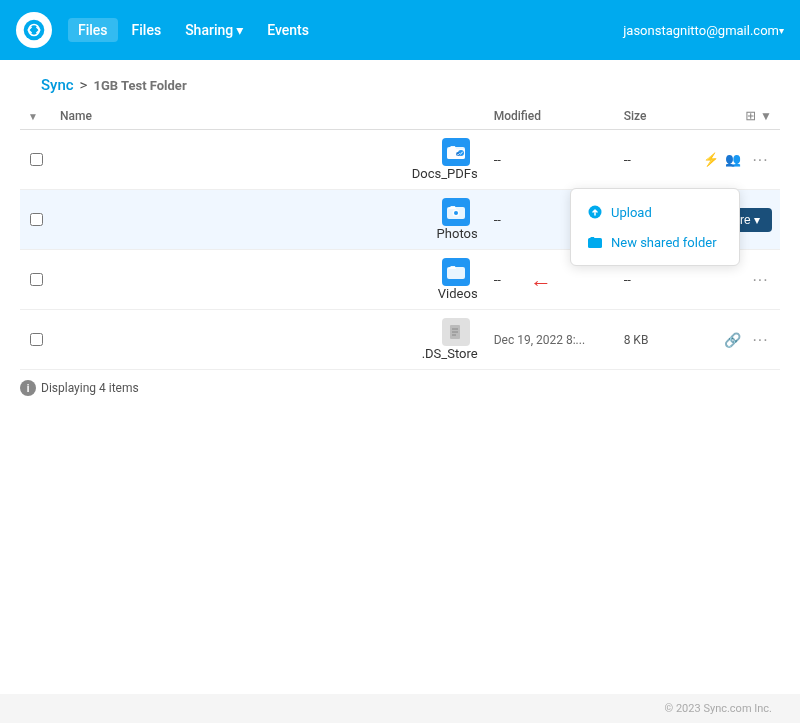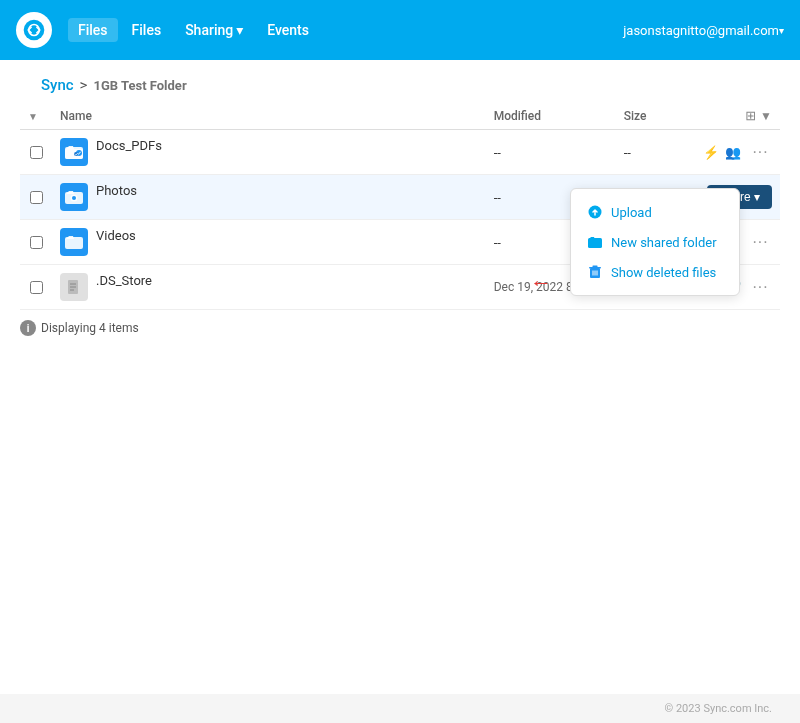--- a/index.html
+++ b/index.html
@@ -64,21 +64,21 @@
 
     .file-icon {
       width: 28px; height: 28px; border-radius: 4px;
       display: inline-flex; align-items: center; justify-content: center;
       margin-right: 8px; flex-shrink: 0;
     }
     .file-icon.shared-folder { background: #2196F3; }
     .file-icon.folder { background: #2196F3; }
     .file-icon.file { background: #e0e0e0; }
 
-    .file-row-name { display: flex; align-items: flex-start; }
+    .file-row-name { display: flex; align-items: flex-end; flex-direction: column; }
     .file-name-text { font-size: 13px; color: #333; }
 
     .action-btn {
       background: none; border: none; cursor: pointer; color: #999;
       font-size: 16px; padding: 2px 4px;
     }
 
     .share-btn {
       background: #1a4f7a; color: #fff; border: none;
       padding: 5px 12px; border-radius: 4px; font-size: 12px;
@@ -336,33 +336,20 @@
         <svg width="14" height="12" viewBox="0 0 14 12" fill="none">
           <rect x="0" y="2" width="14" height="10" rx="1.5" fill="#00aaee"></rect>
           <path d="M0.5 3.5 L3 1 L6 1 L7 3.5Z" fill="#00aaee"></path>
         </svg>
       </span>
       <span>New shared folder</span>
     </div>
 
 
 
-    <div class="context-menu-item">
-      <span class="context-icon">
-        <svg width="12" height="14" viewBox="0 0 12 14" fill="none">
-          <rect x="1" y="3" width="10" height="10" rx="1" fill="#2196F3"></rect>
-          <rect x="0" y="2" width="12" height="1.5" rx="0.75" fill="#2196F3"></rect>
-          <rect x="3.5" y="0.5" width="5" height="2" rx="0.5" fill="#2196F3"></rect>
-          <line x1="4" y1="5.5" x2="4" y2="10.5" stroke="#fff" stroke-width="1"></line>
-          <line x1="6" y1="5.5" x2="6" y2="10.5" stroke="#fff" stroke-width="1"></line>
-          <line x1="8" y1="5.5" x2="8" y2="10.5" stroke="#fff" stroke-width="1"></line>
-        </svg>
-      </span>
-      <span>Show deleted files</span>
-    </div>
 
   </div>
 
 </div>
 
 <div class="footer">
   <span>© 2023 Sync.com Inc.</span>
 </div>
 
 </body></html>

